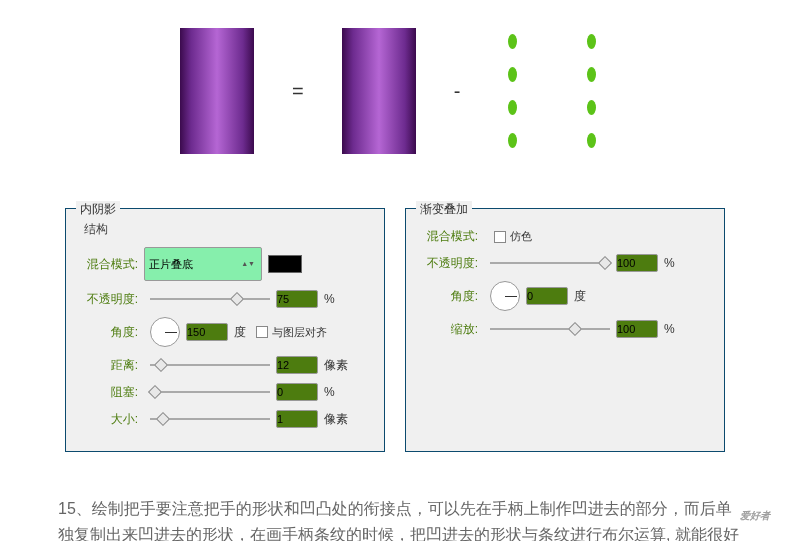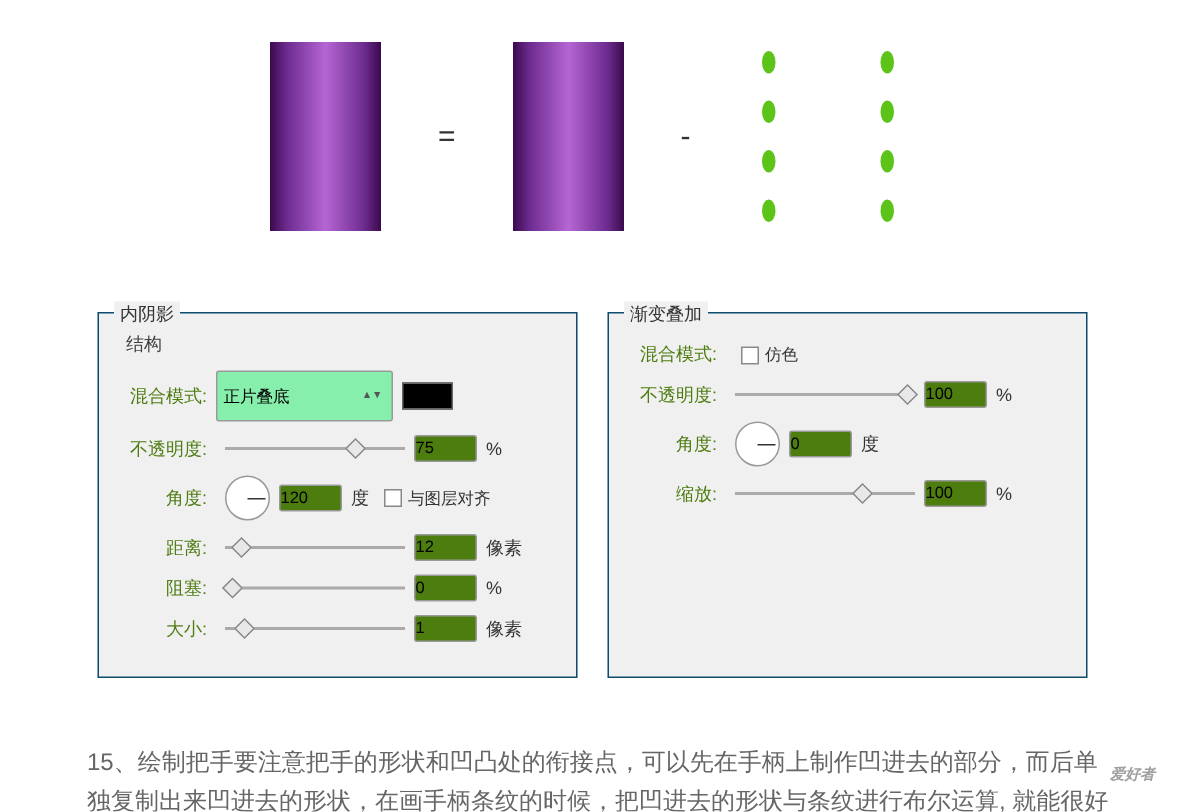--- a/index.html
+++ b/index.html
@@ -84,21 +84,21 @@
         <div class="slider-track"></div>
           <div class="slider-thumb" style="left:82px"></div>
       </div>
       <div class="numbox">75</div>
       <div class="unit">%</div>
     </div>
 
     <div class="row">
       <div class="label">角度:</div>
       <div class="angle-dial" style="--deg:120deg"></div>
-      <div class="numbox">120</div>
+      <div class="numbox">150</div>
       <div class="unit">度</div>
       <div class="checkbox"></div>
       <div class="cb-label">与图层对齐</div>
     </div>
 
     <div class="row">
       <div class="label">距离:</div>
       <div class="slider">
         <div class="slider-track"></div>
           <div class="slider-thumb" style="left:6px"></div>

